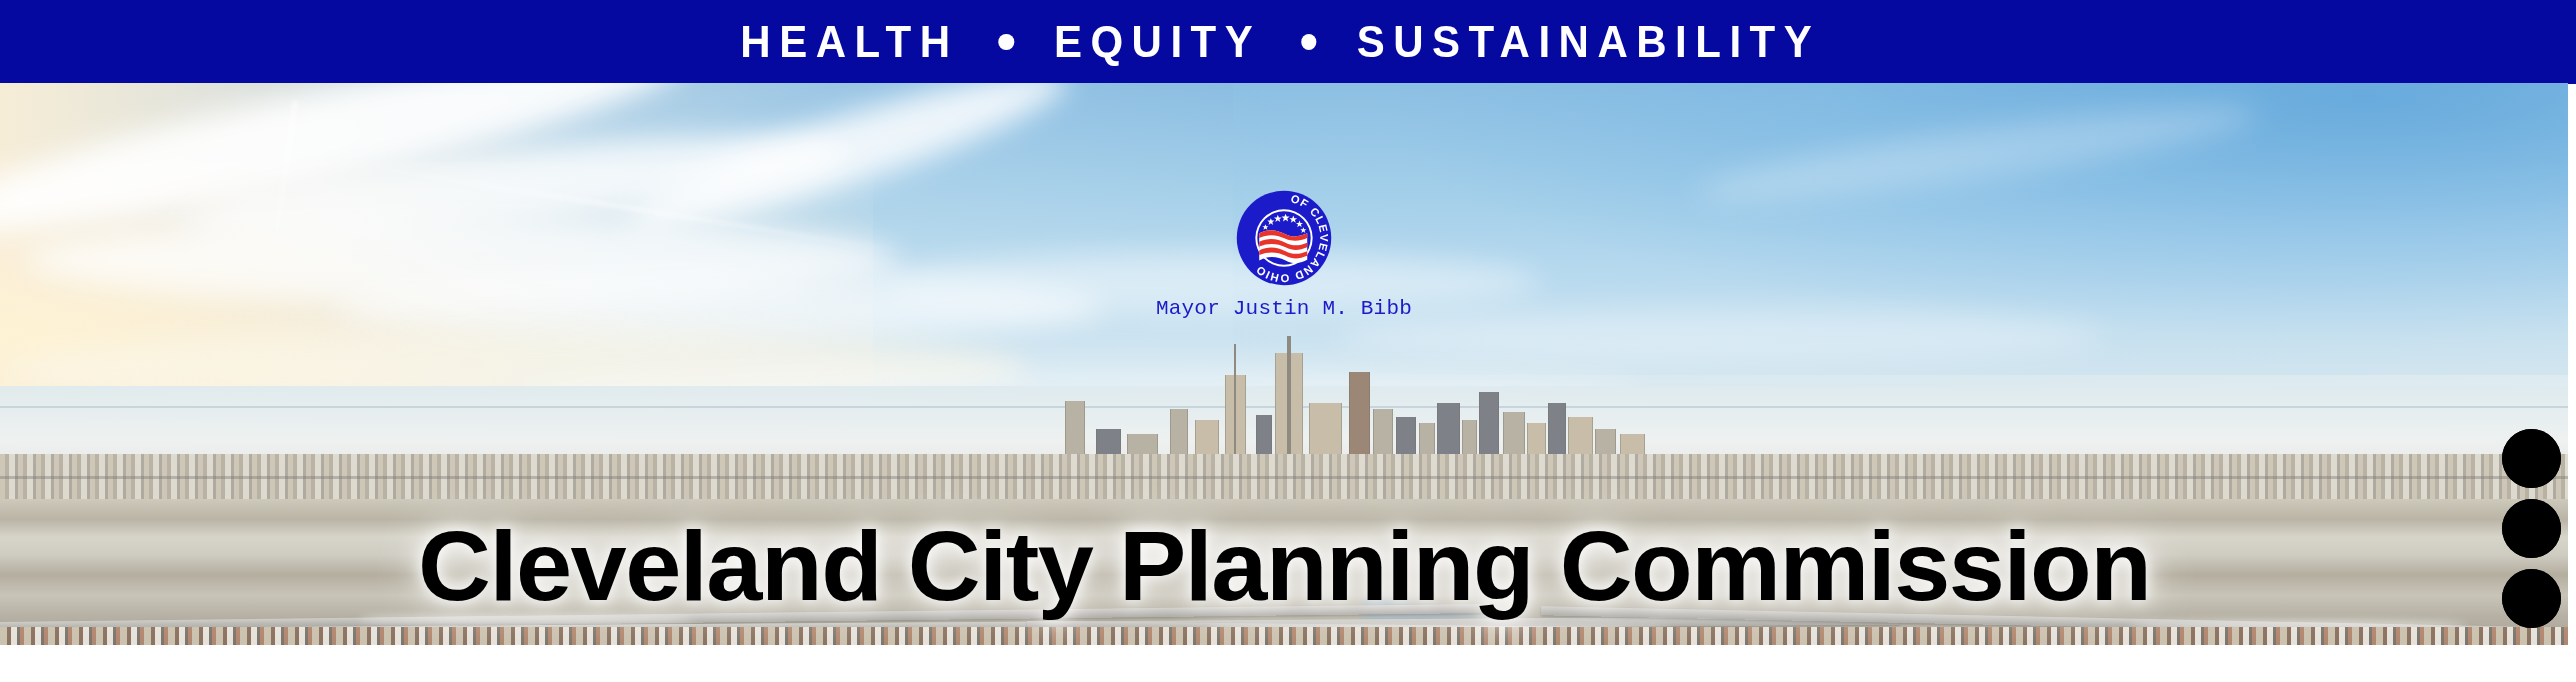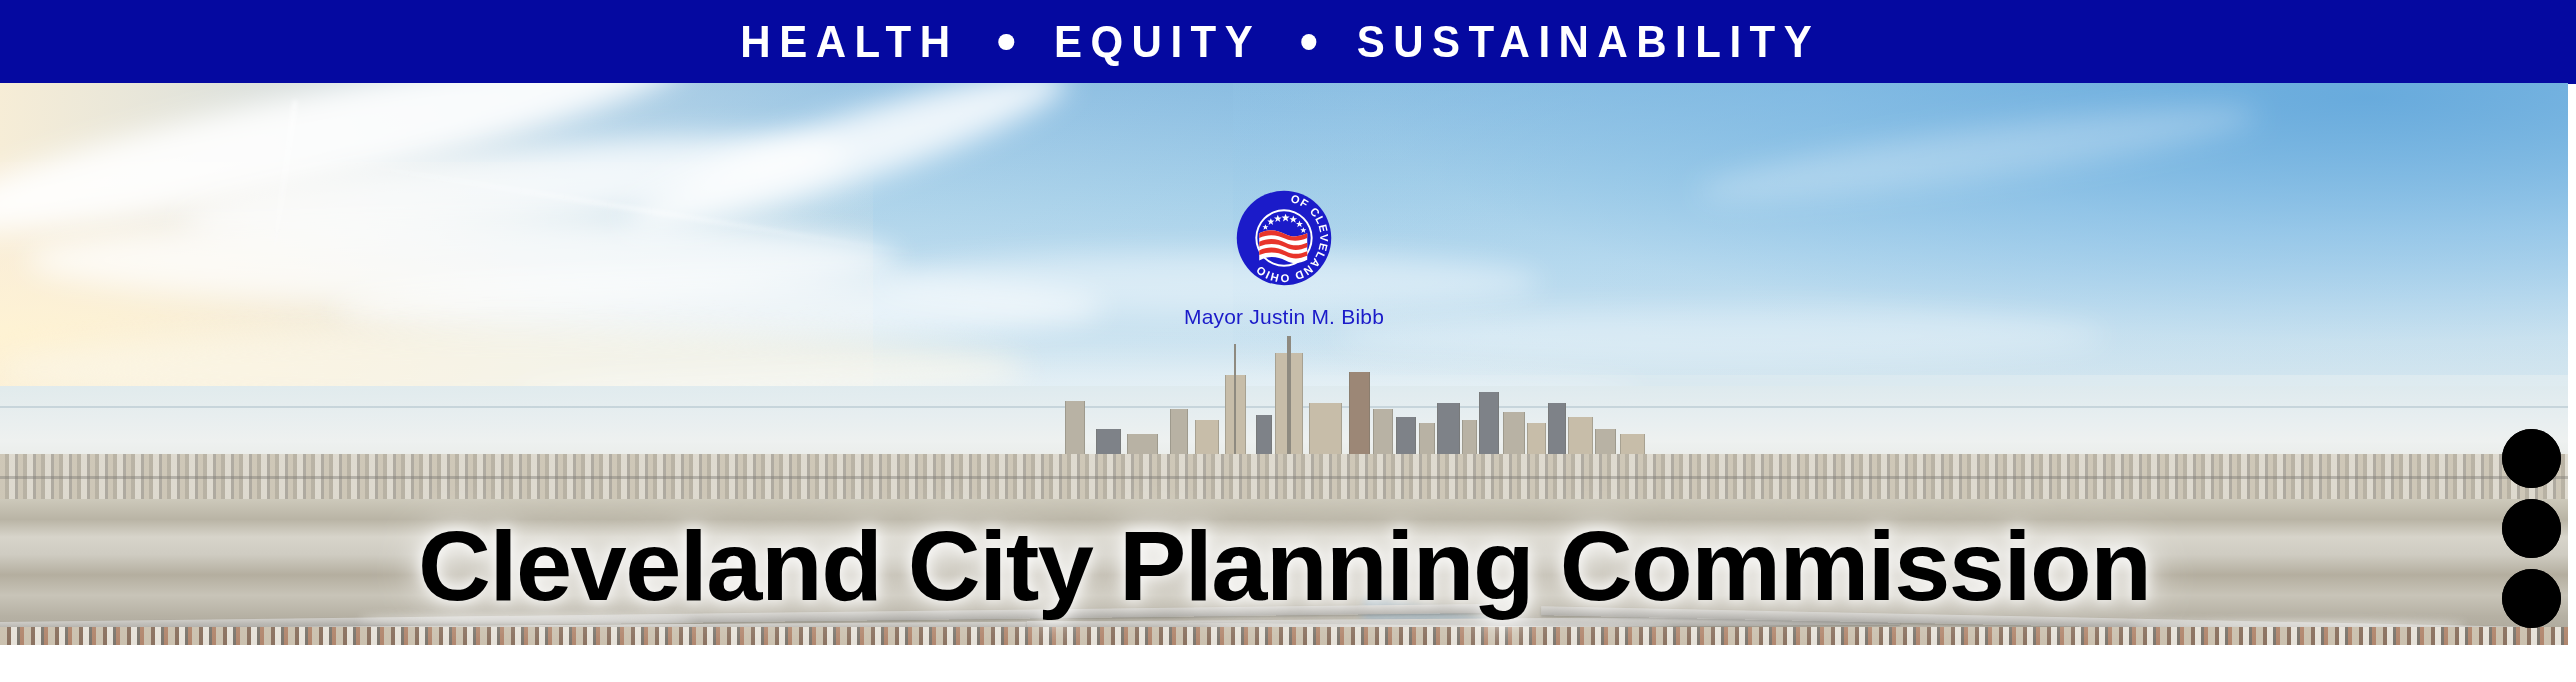--- a/index.html
+++ b/index.html
@@ -266,23 +266,23 @@
     margin-top: 7px;
     color: #1b1bc9;
     font-family: "Liberation Sans", sans-serif;
     font-weight: bold;
     font-size: 24px;
     letter-spacing: 0.5px;
     line-height: 1.05;
     white-space: nowrap;
   }
   .brand-mayor {
-    margin-top: 20px;
+    margin-top: 12px;
     color: #1b1bc9;
-    font-family: Liberation Sans, sans-serif;
+    font-family: Liberation Mono, monospace;
     font-size: 21px;
     letter-spacing: 0.2px;
     line-height: 1.05;
     white-space: nowrap;
   }
 
   
   .hero-title {
     position: absolute;
     left: 0; top: 433px;

